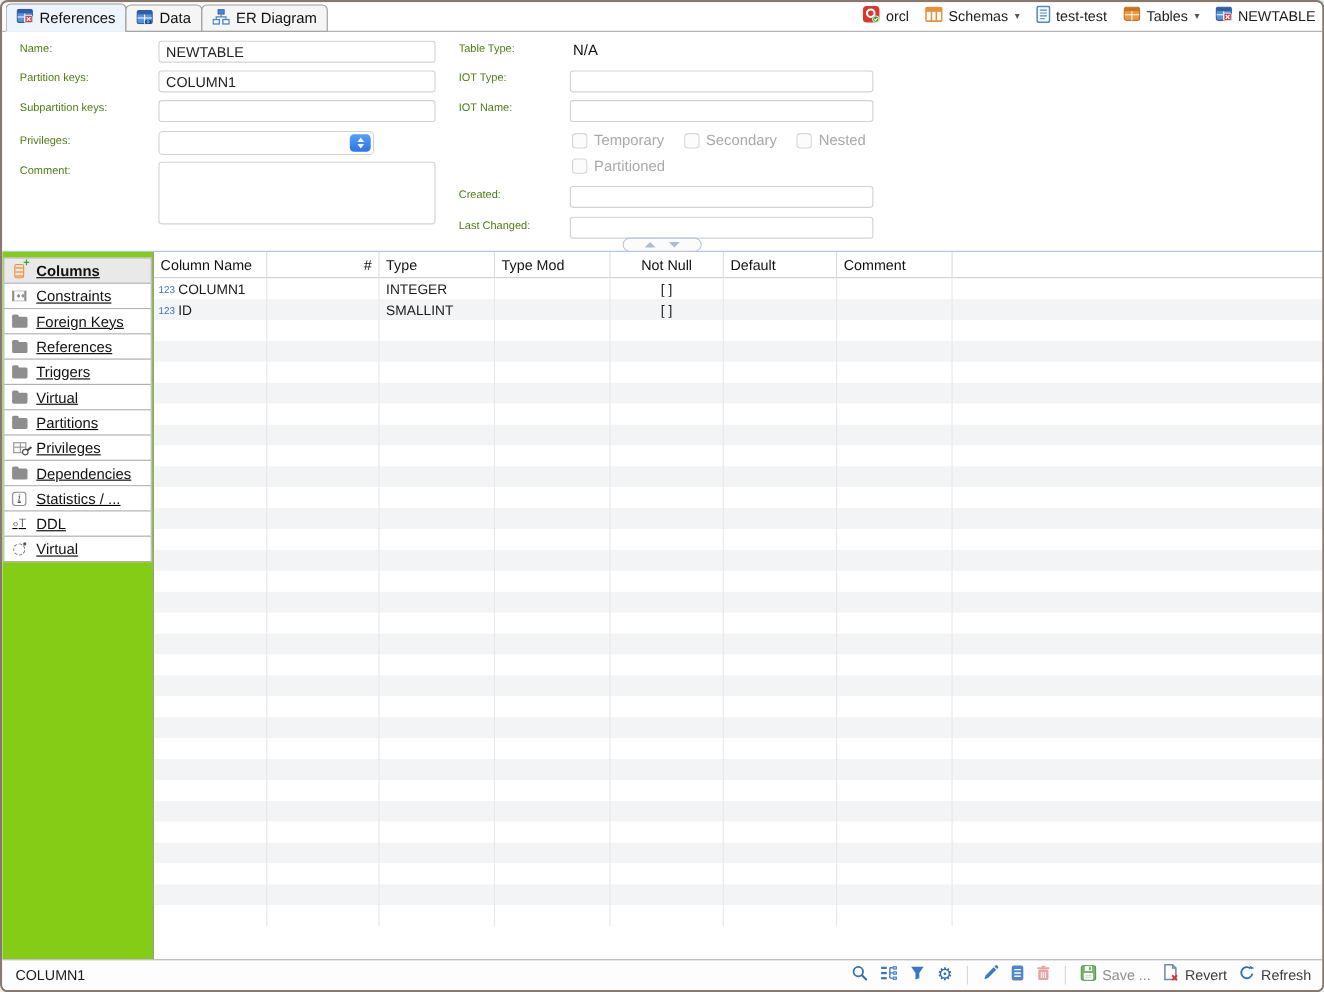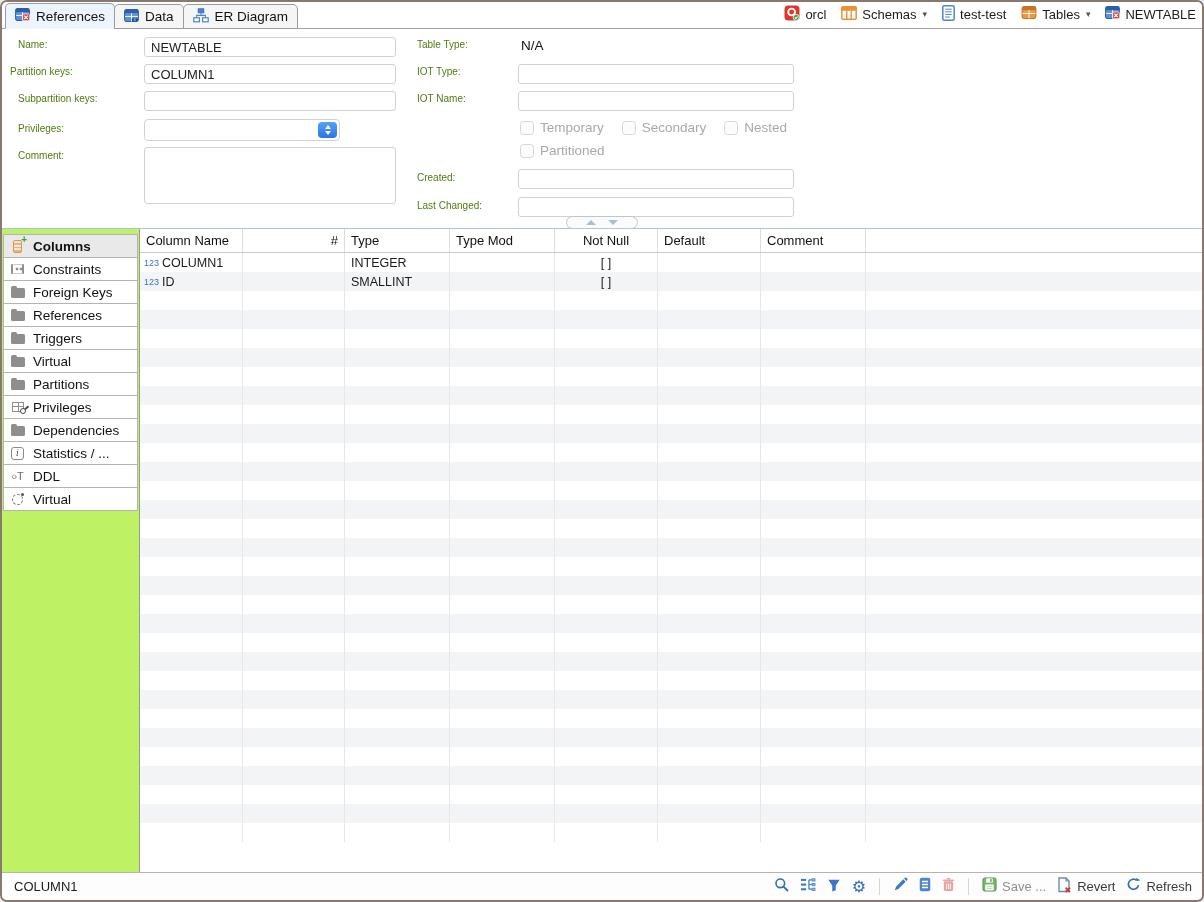--- a/index.html
+++ b/index.html
@@ -40,21 +40,21 @@
   .cblabel{font-size:13.5px;color:#a9a9a9;}
 
   
   .splitter{height:6px;flex:0 0 6px;position:relative;border-bottom:1px solid #a9c3e2;background:#fff;}
   .split-handle{position:absolute;left:50%;transform:translateX(-50%);bottom:-1px;width:72px;height:13px;box-sizing:border-box;background:#fbfbfb;border:1px solid #b9c6d8;border-radius:7px;display:flex;align-items:center;justify-content:center;gap:12px;}
   .sh-up{width:0;height:0;border-left:5px solid transparent;border-right:5px solid transparent;border-bottom:5px solid #a9bdd6;}
   .sh-dn{width:0;height:0;border-left:5px solid transparent;border-right:5px solid transparent;border-top:5px solid #a9bdd6;}
 
   
   .main{flex:1;display:flex;min-height:0;background:#fff;}
-  .sidebar{width:138px;flex:0 0 138px;box-sizing:border-box;border-right:1px solid #9a9a9a;padding-top:5px;background:#bef264;}
+  .sidebar{width:138px;flex:0 0 138px;box-sizing:border-box;border-right:1px solid #9a9a9a;padding-top:5px;background:#84cc16;text-decoration:underline;}
   .side-item{height:24px;box-sizing:border-box;border:1px solid #b3b3b3;margin:-1px 1px 0 1px;display:flex;align-items:center;gap:6px;padding:0 4px;font-size:13.5px;color:#111;background:#fff;}
   .side-item:first-child{margin-top:0;}
   .side-item.active{background:#e9e9e9;font-weight:bold;}
   .sicon{width:19px;flex:0 0 19px;display:flex;align-items:center;justify-content:center;}
 
   
   .icon-columns-icon{width:9px;height:13px;box-sizing:border-box;border:1.5px solid #e8923a;border-radius:2px;background:repeating-linear-gradient(to bottom,transparent 0 2px,#f0b275 2px 3.5px);position:relative;}
   .icon-columns-icon::after{content:"+";position:absolute;top:-7px;right:-6px;color:#3da13d;font-size:10px;font-weight:bold;}
   .icon-constraints-icon{width:13px;height:10px;box-sizing:border-box;border-left:2px solid #8f8f8f;border-right:2px solid #8f8f8f;border-top:1px solid #c9c9c9;border-bottom:1px solid #c9c9c9;background:radial-gradient(circle at 4px 4px,#8f8f8f 1.2px,transparent 1.7px),radial-gradient(circle at 8px 4px,#8f8f8f 1.2px,transparent 1.7px);}
   .icon-folder-icon{width:14px;height:10px;background:#8e8e8e;border-radius:1.5px;position:relative;margin-top:2px;}
@@ -177,21 +177,21 @@
             </svg></span>
         <span>NEWTABLE</span>
       </div>
     </div>
   </div>
 
   <div class="form-area">
     <span class="flabel" style="left:16px;top:10px">Name:</span>
     <input class="finput" style="left: 142px; top: 8px; width: 252px;" value="NEWTABLE">
 
-    <span class="flabel" style="left:8px;top:37px">Partition keys:</span>
+    <span class="flabel" style="left:16px;top:37px">Partition keys:</span>
     <input class="finput" style="left: 142px; top: 35px; width: 252px;" value="COLUMN1">
 
     <span class="flabel" style="left:16px;top:64px">Subpartition keys:</span>
     <input class="finput" style="left: 142px; top: 62px; width: 252px;" value="">
 
     <span class="flabel" style="left:16px;top:94px">Privileges:</span>
     <div class="fselect" style="left:142px;top:90px;width:196px">
       <span style="font-size:13px;color:#222;line-height:20px;padding-left:6px"></span>
       <span class="sel-btn">
           <span class="tri-up"></span>

